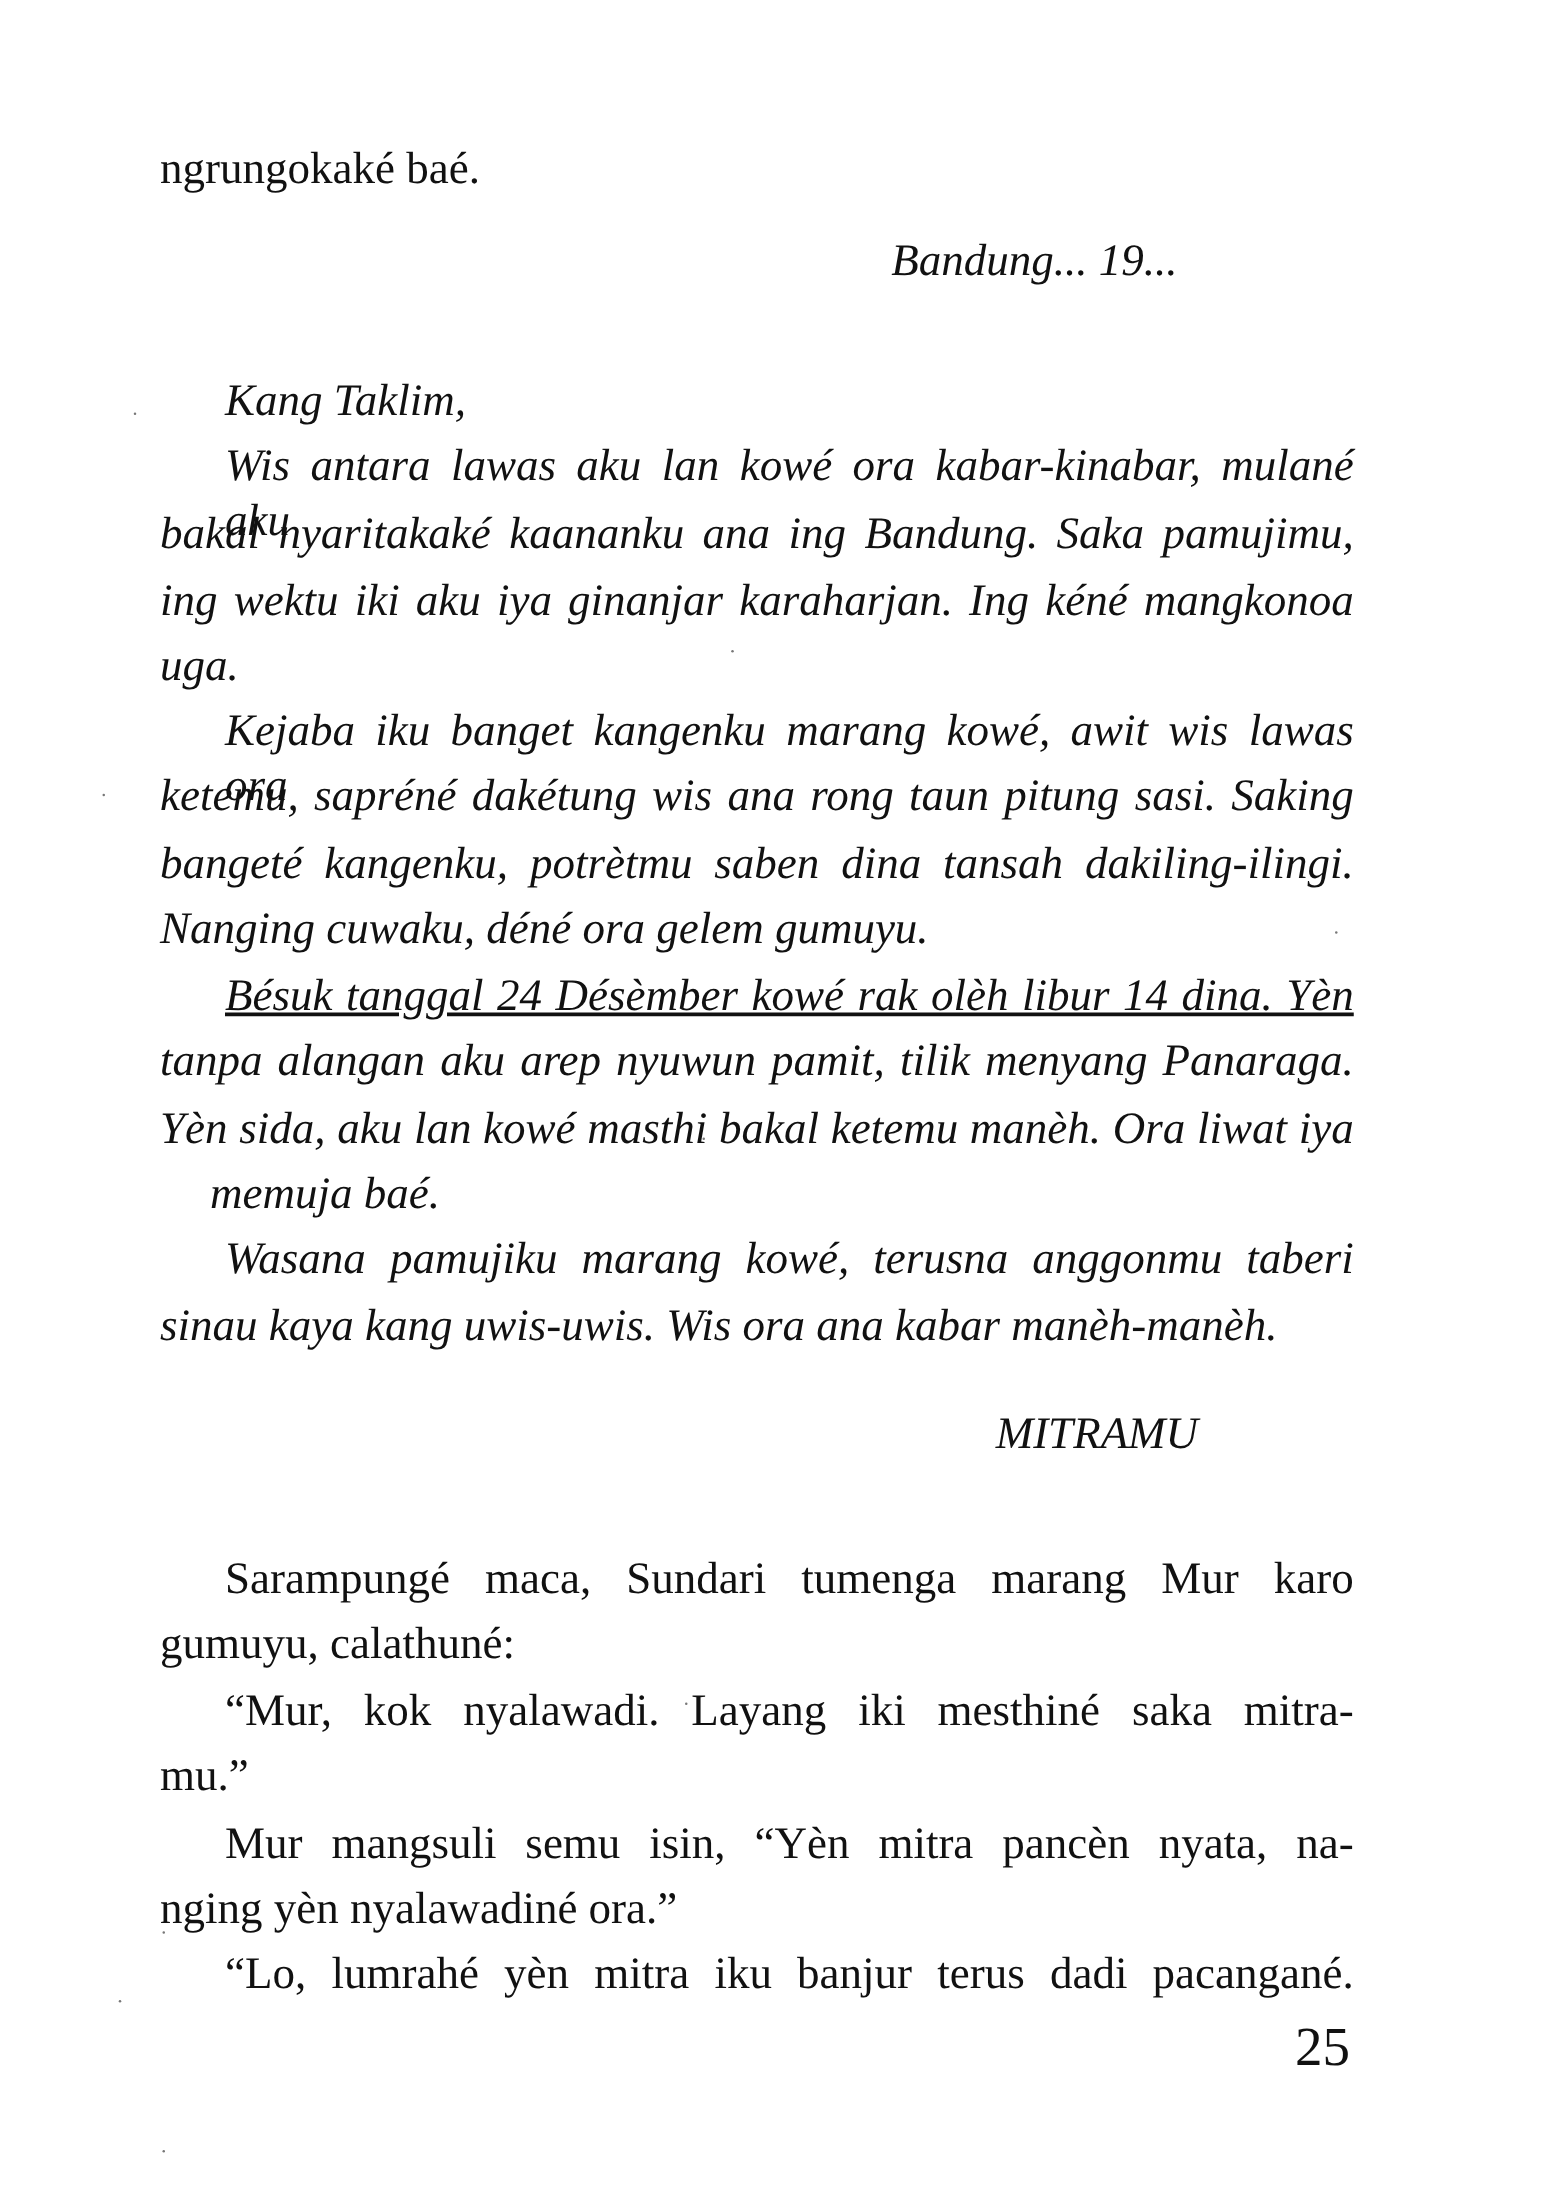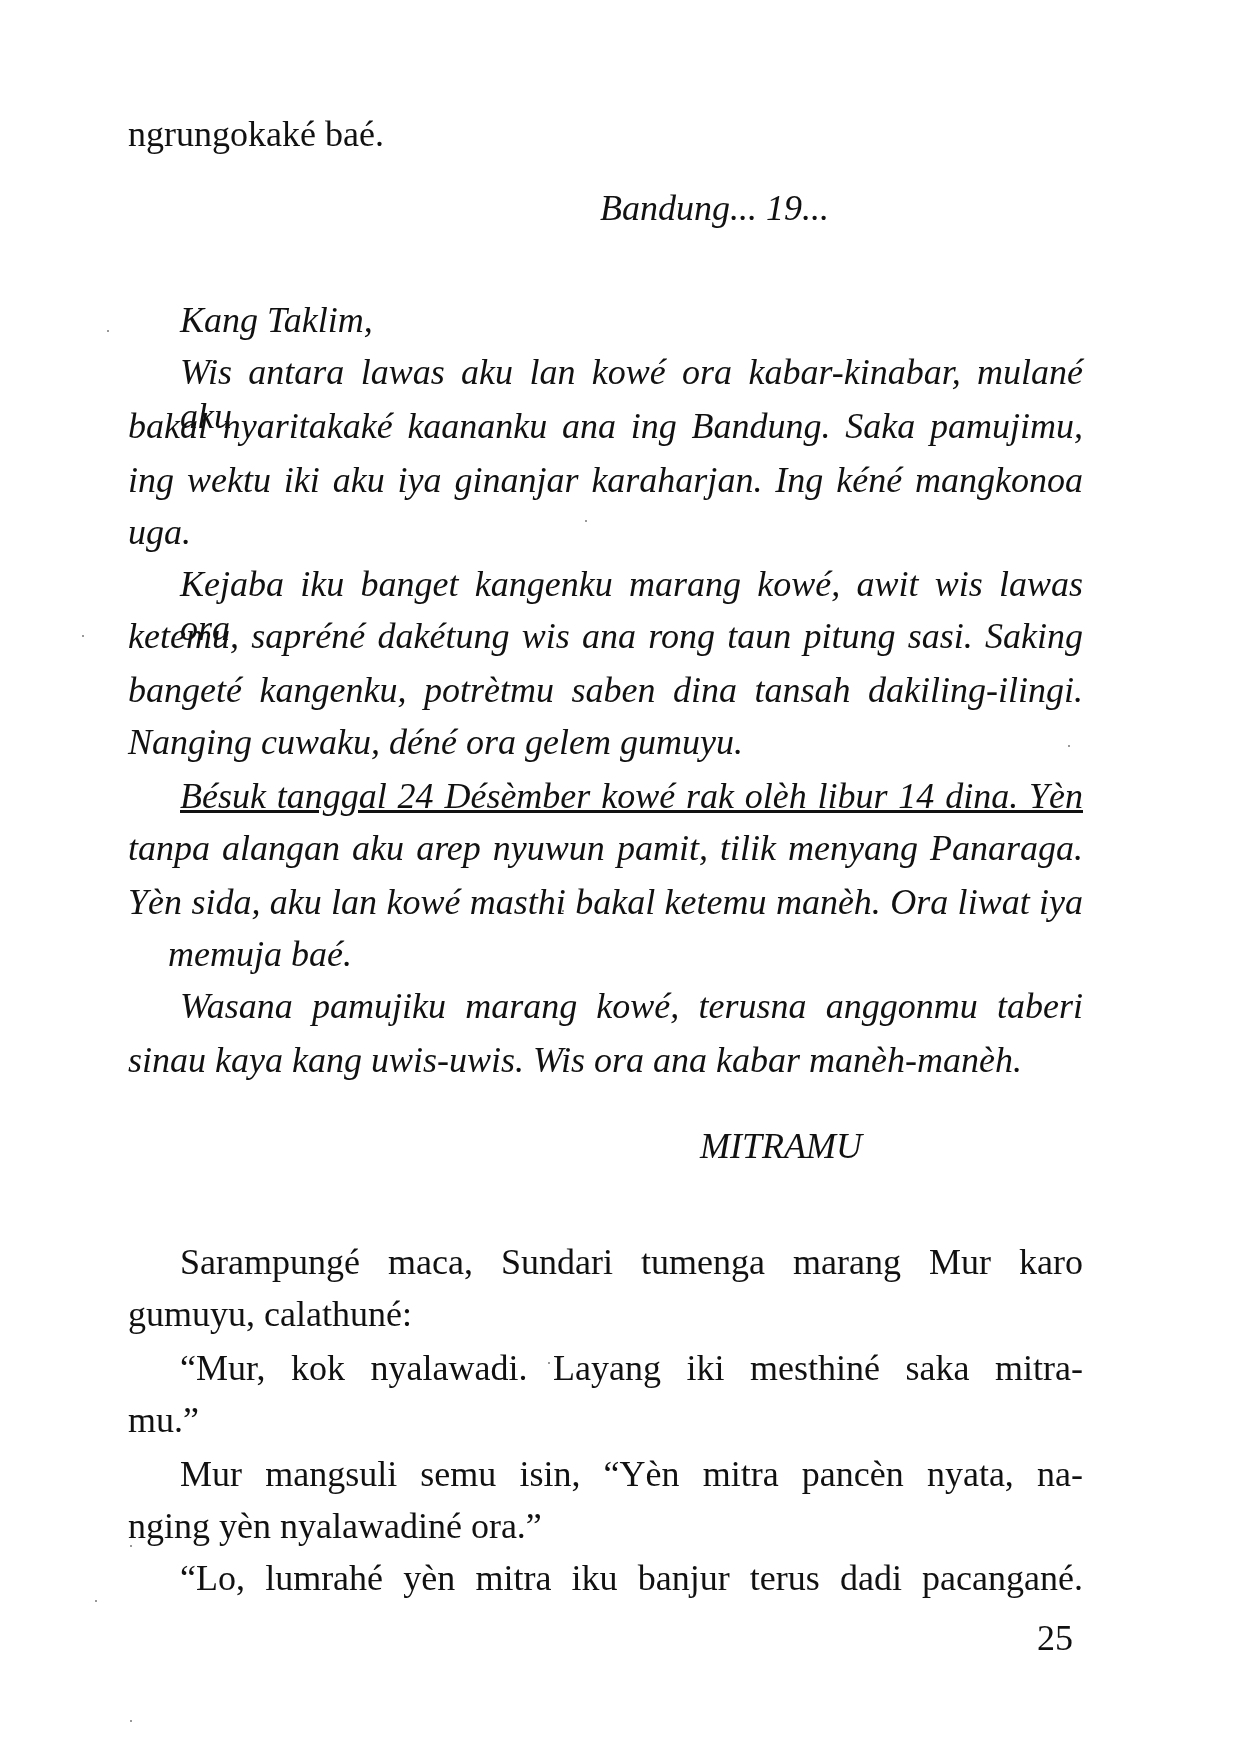--- a/index.html
+++ b/index.html
@@ -40,30 +40,30 @@
       white-space: normal;
     }
     .indent {
       left: 180px;
       width: 903px;
     }
     .left-only {
       text-align-last: left;
     }
     .right {
-      text-align: left;
+      text-align: center;
     }
     .page-number {
       position: absolute;
       left: 1030px;
       top: 1618px;
       width: 50px;
-      font-size: 36px;
+      font-size: 44px;
       line-height: 40px;
-      text-align: center;
+      text-align: right;
     }
     .speck {
       position: absolute;
       width: 2px;
       height: 2px;
       background: #777;
       border-radius: 50%;
     }
   </style>
 </head>

